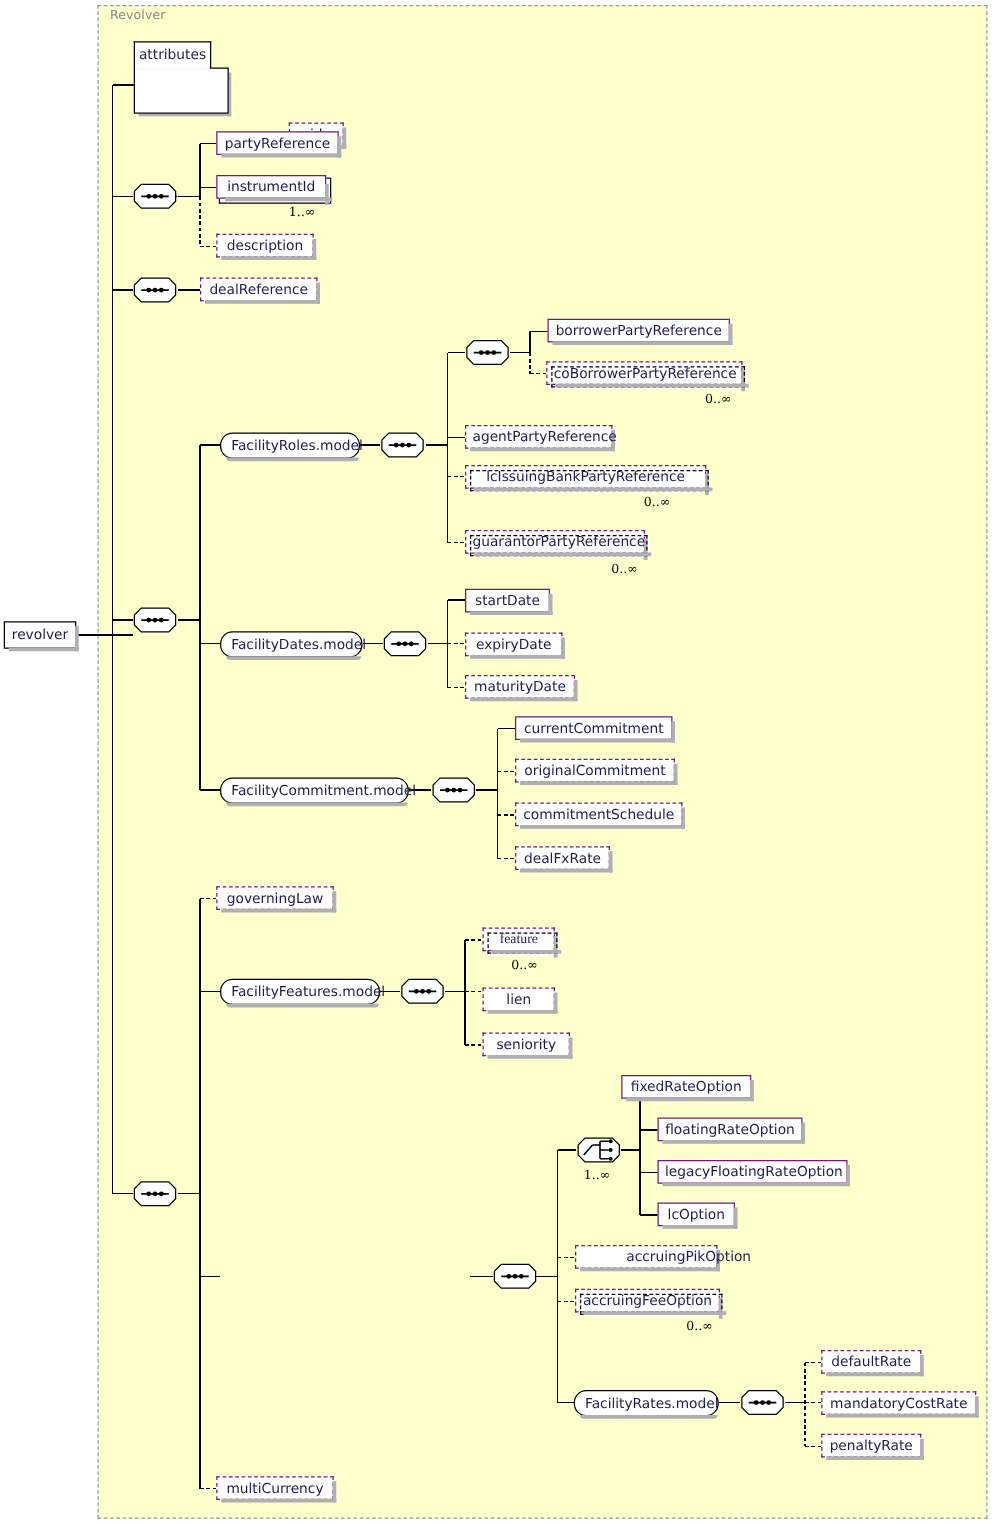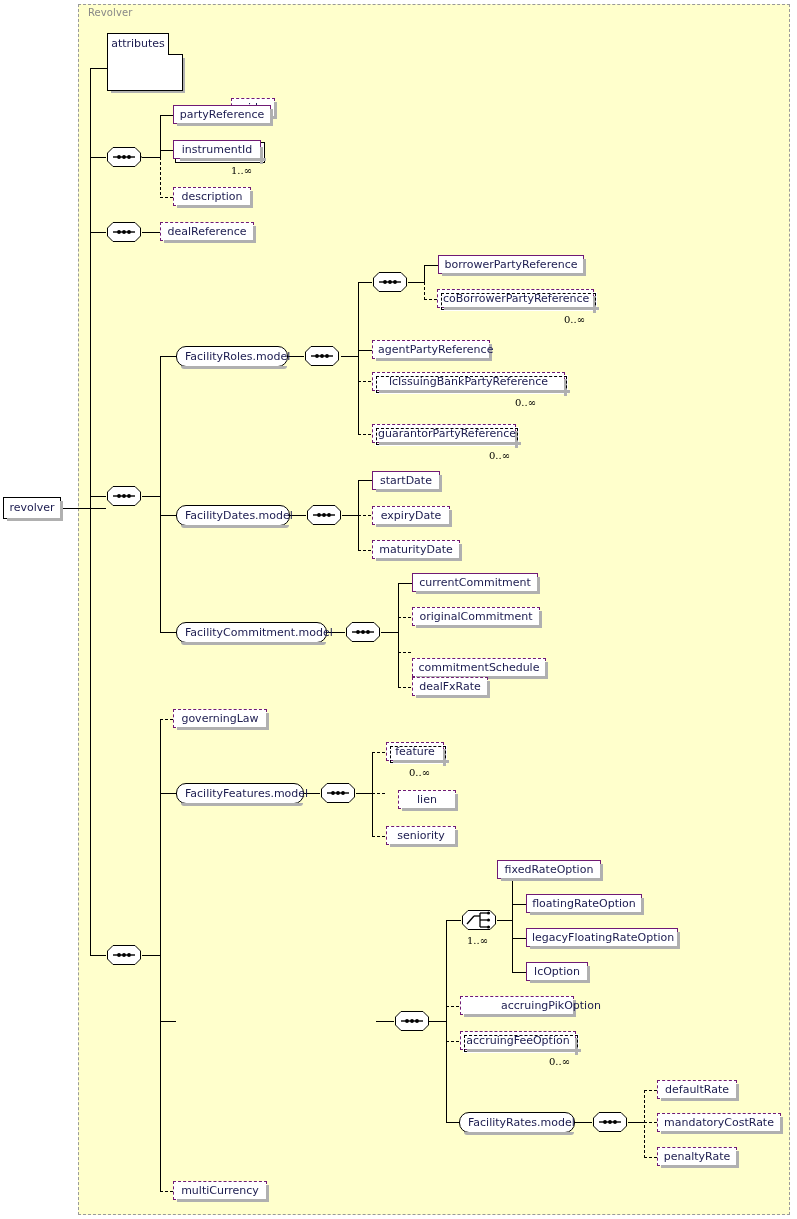--- a/index.html
+++ b/index.html
@@ -549,43 +549,43 @@
   </div>
 
   <div class="node" style="left:412px; top:573px; width:126px;">
     <span>currentCommitment</span>
   </div>
 
   <div class="node opt" style="left:412px; top:607px; width:128px;">
     <span>originalCommitment</span>
   </div>
 
-  <div class="node opt" style="left:412px; top:642px; width:134px;margin-top:16px;">
+  <div class="node opt" style="left:412px; top:642px; width:134px;">
     <span>commitmentSchedule</span>
   </div>
 
   <div class="node opt" style="left:412px; top:677px; width:76px;">
     <span>dealFxRate</span>
   </div>
 
   <div class="node opt" style="left:173px; top:709px; width:94px;">
     <span>governingLaw</span>
   </div>
 
   <div class="modelnode" style="left:176px; top:783px; width:128px;">
     <span>FacilityFeatures.model</span>
   </div>
 
-  <div class="node rep opt" style="left:386px; top:742px; width:58px;">
+  <div class="node rep opt" style="left:386px; top:742px; width:58px;font-family:Liberation Serif, serif;">
     <span class="stackline"></span>
     <span>feature</span>
   </div>
   <div class="card" style="left:409px; top:767px;">0..∞</div>
 
-  <div class="node opt" style="left:386px; top:790px; width:58px;margin-left:12px;">
+  <div class="node opt" style="left:386px; top:790px; width:58px;">
     <span>lien</span>
   </div>
 
   <div class="node opt" style="left:386px; top:826px; width:70px;">
     <span>seniority</span>
   </div>
 
   <div class="card" style="left:467px; top:935px;">1..∞</div>
 
   <div class="node" style="left:497px; top:860px; width:104px;">

